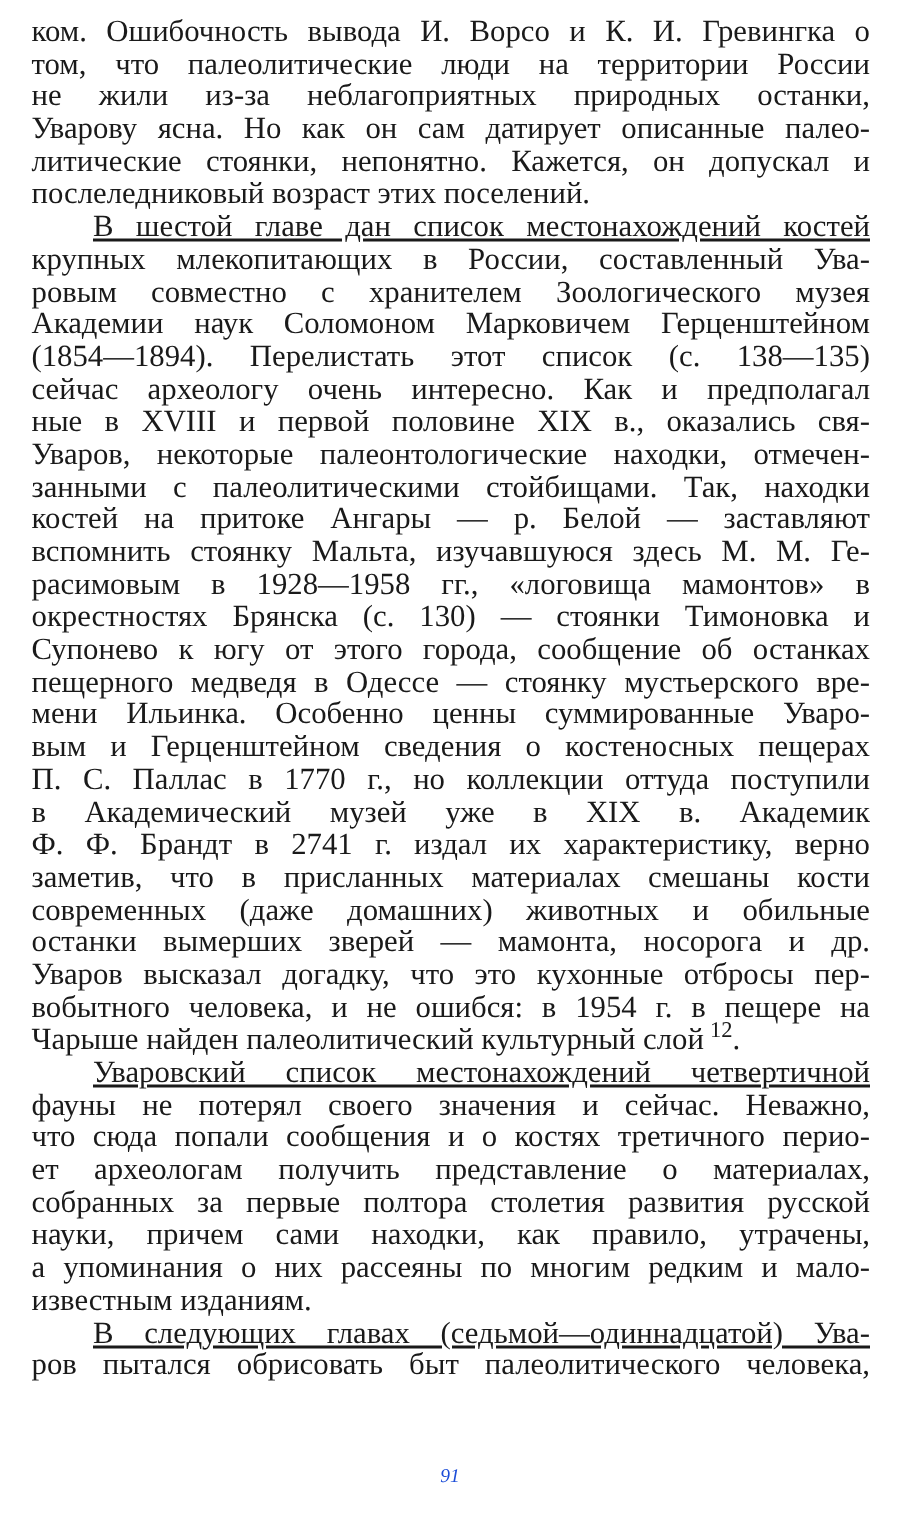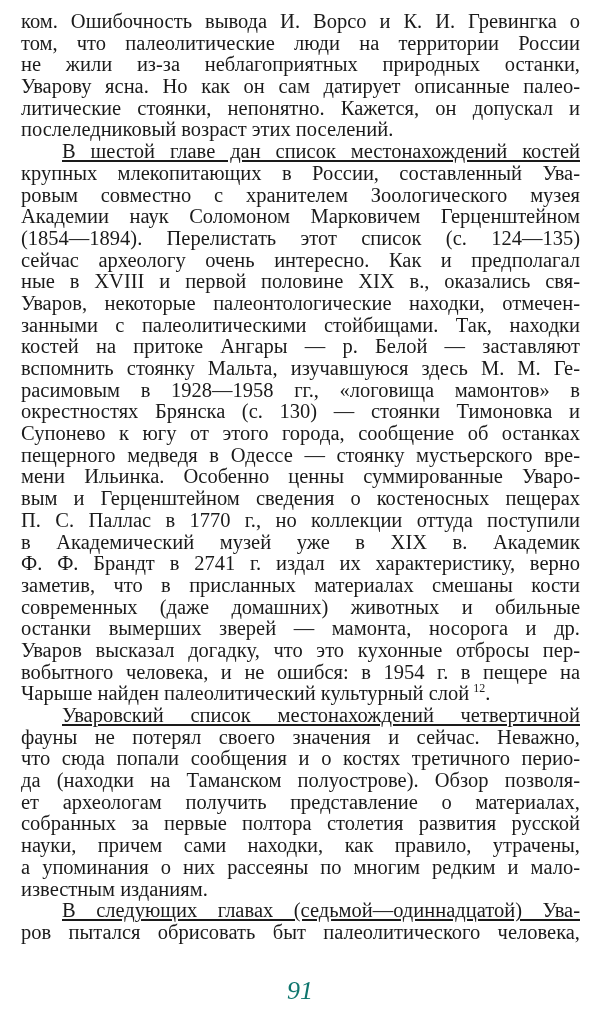--- a/index.html
+++ b/index.html
@@ -10,26 +10,26 @@
     font-size: 20.5px; color: #1a1a1a;
   }
   .line {
     height: 21.7px; line-height: 21.7px;
     white-space: nowrap;
     text-align: justify; text-align-last: justify;
     display: block;
   }
   .line.last { text-align-last: left; }
   .line.indent { padding-left: 41px; text-decoration: underline; }
-  sup { font-size: 12px; line-height: 0; vertical-align: 8px; }
+  sup { font-size: 15px; line-height: 0; vertical-align: 8px; }
   .page-number {
     position: absolute; left: 0; width: 600px; top: 976px;
     text-align: center; font-style: italic;
     font-family: "Liberation Serif", "DejaVu Serif", serif;
-    font-size: 26px; color: #0f766e;
+    font-size: 13px; color: #1d4ed8;
   }
 </style>
 </head>
 <body>
 
 <div class="page">
 
   <div>
     <span class="line">ком. Ошибочность вывода И. Ворсо и К. И. Гревингка о</span>
     <span class="line">том, что палеолитические люди на территории России</span>
@@ -37,21 +37,21 @@
     <span class="line">Уварову ясна. Но как он сам датирует описанные палео-</span>
     <span class="line">литические стоянки, непонятно. Кажется, он допускал и</span>
     <span class="line last">послеледниковый возраст этих поселений.</span>
   </div>
 
   <div>
     <span class="line indent">В шестой главе дан список местонахождений костей</span>
     <span class="line">крупных млекопитающих в России, составленный Ува-</span>
     <span class="line">ровым совместно с хранителем Зоологического музея</span>
     <span class="line">Академии наук Соломоном Марковичем Герценштейном</span>
-    <span class="line">(1854—1894). Перелистать этот список (с. 124—135)</span>
+    <span class="line">(1854—1894). Перелистать этот список (с. 138—135)</span>
     <span class="line">сейчас археологу очень интересно. Как и предполагал</span>
     <span class="line">ные в XVIII и первой половине XIX в., оказались свя-</span>
     <span class="line">Уваров, некоторые палеонтологические находки, отмечен-</span>
     <span class="line">занными с палеолитическими стойбищами. Так, находки</span>
     <span class="line">костей на притоке Ангары — р. Белой — заставляют</span>
     <span class="line">вспомнить стоянку Мальта, изучавшуюся здесь М. М. Ге-</span>
     <span class="line">расимовым в 1928—1958 гг., «логовища мамонтов» в</span>
     <span class="line">окрестностях Брянска (с. 130) — стоянки Тимоновка и</span>
     <span class="line">Супонево к югу от этого города, сообщение об останках</span>
     <span class="line">пещерного медведя в Одессе — стоянку мустьерского вре-</span>
@@ -65,21 +65,20 @@
     <span class="line">останки вымерших зверей — мамонта, носорога и др.</span>
     <span class="line">Уваров высказал догадку, что это кухонные отбросы пер-</span>
     <span class="line">вобытного человека, и не ошибся: в 1954 г. в пещере на</span>
     <span class="line last"><span>Чарыше найден палеолитический культурный слой</span> <sup>12</sup><span>.</span></span>
   </div>
 
   <div>
     <span class="line indent">Уваровский список местонахождений четвертичной</span>
     <span class="line">фауны не потерял своего значения и сейчас. Неважно,</span>
     <span class="line">что сюда попали сообщения и о костях третичного перио-</span>
-    <span class="line">да (находки на Таманском полуострове). Обзор позволя-</span>
     <span class="line">ет археологам получить представление о материалах,</span>
     <span class="line">собранных за первые полтора столетия развития русской</span>
     <span class="line">науки, причем сами находки, как правило, утрачены,</span>
     <span class="line">а упоминания о них рассеяны по многим редким и мало-</span>
     <span class="line last">известным изданиям.</span>
   </div>
 
   <div>
     <span class="line indent">В следующих главах (седьмой—одиннадцатой) Ува-</span>
     <span class="line">ров пытался обрисовать быт палеолитического человека,</span>

